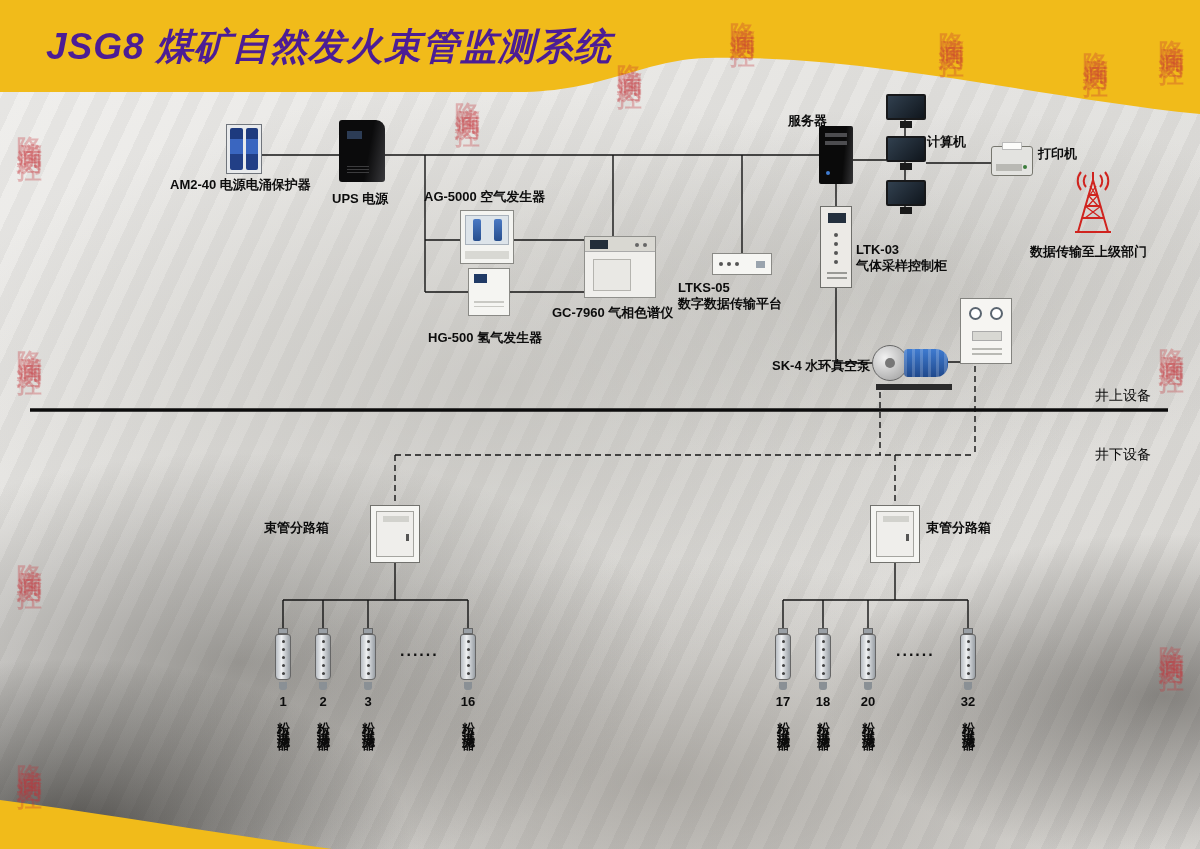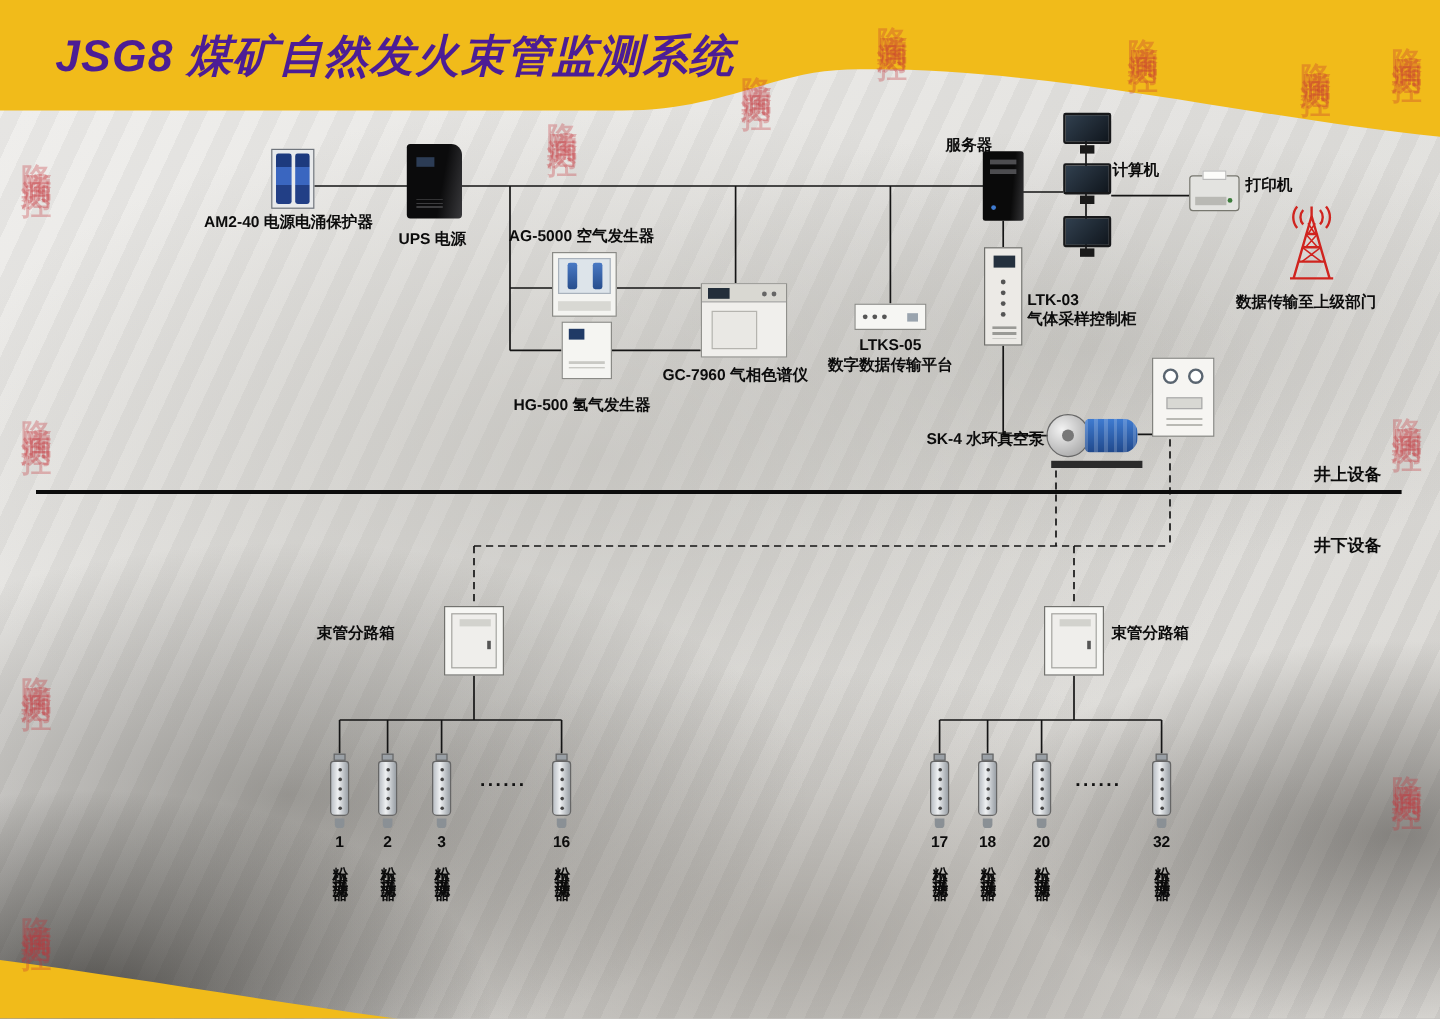--- a/index.html
+++ b/index.html
@@ -113,22 +113,22 @@
   .filter { top:628px; width:16px; height:62px; }
   .filter .cap { position:absolute; left:3px; top:0; width:10px; height:6px; background:#9aa0a6; border:1px solid #666; }
   .filter .body { position:absolute; left:0; top:6px; width:16px; height:46px; border:1px solid #666; border-radius:3px 3px 4px 4px;
     background:linear-gradient(90deg,#b9bec4,#eef0f2 40%,#9aa0a6); }
   .filter .fdots { position:absolute; left:50%; top:5px; width:3px; height:3px; margin-left:-1.5px; border-radius:50%; background:#444;
     box-shadow:0 8px 0 #444, 0 16px 0 #444, 0 24px 0 #444, 0 32px 0 #444; }
   .filter .tip { position:absolute; left:4px; bottom:0; width:8px; height:8px; background:#8a9095; border-radius:0 0 3px 3px; }
 
   
   .lbl { position:absolute; z-index:6; font-size:13px; font-weight:600; color:#0c0c0c; white-space:pre; }
-  .lbl.center { text-align:center; }
-  .lbl.big { font-size:14px; font-weight:700; }
+  .lbl.center { }
+  .lbl.big { font-size:14px; font-weight:400; }
   .fcap { position:absolute; top:694px; width:40px; text-align:center; z-index:6; }
   .fcap .num { font-size:13px; font-weight:700; color:#0c0c0c; }
   .fcap .vtext { display:inline-block; writing-mode:vertical-rl; text-orientation:upright; font-size:13px; font-weight:600; color:#0c0c0c; letter-spacing:4px; margin-top:3px; }
   .fdots-txt { position:absolute; z-index:6; font-size:16px; font-weight:700; letter-spacing:2px; color:#111; }
 </style>
 </head>
 <body>
 
 <div class="stage">
 

